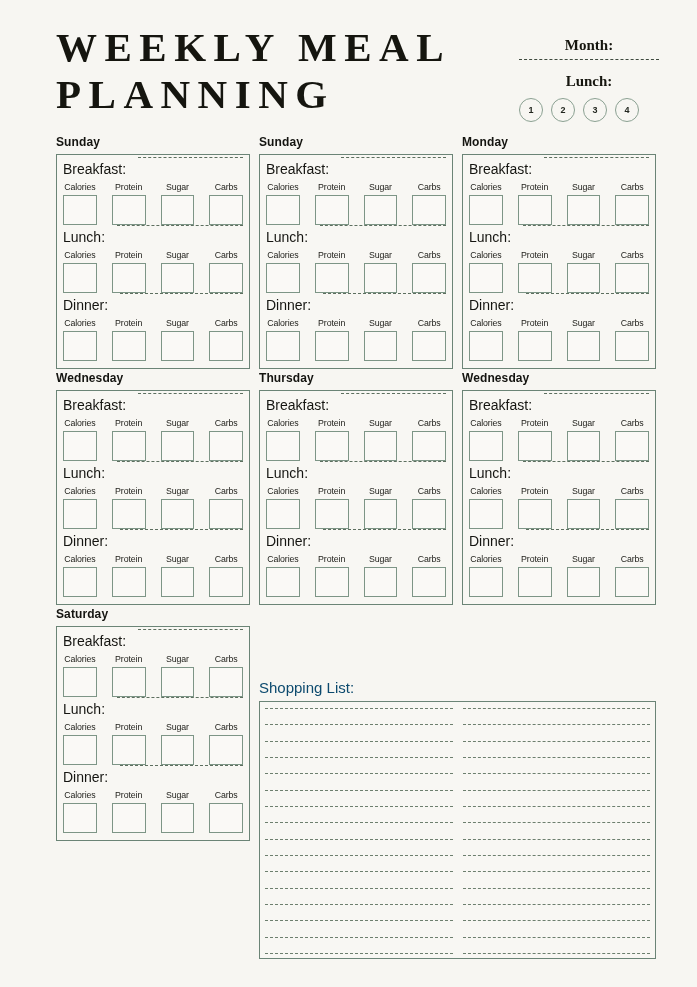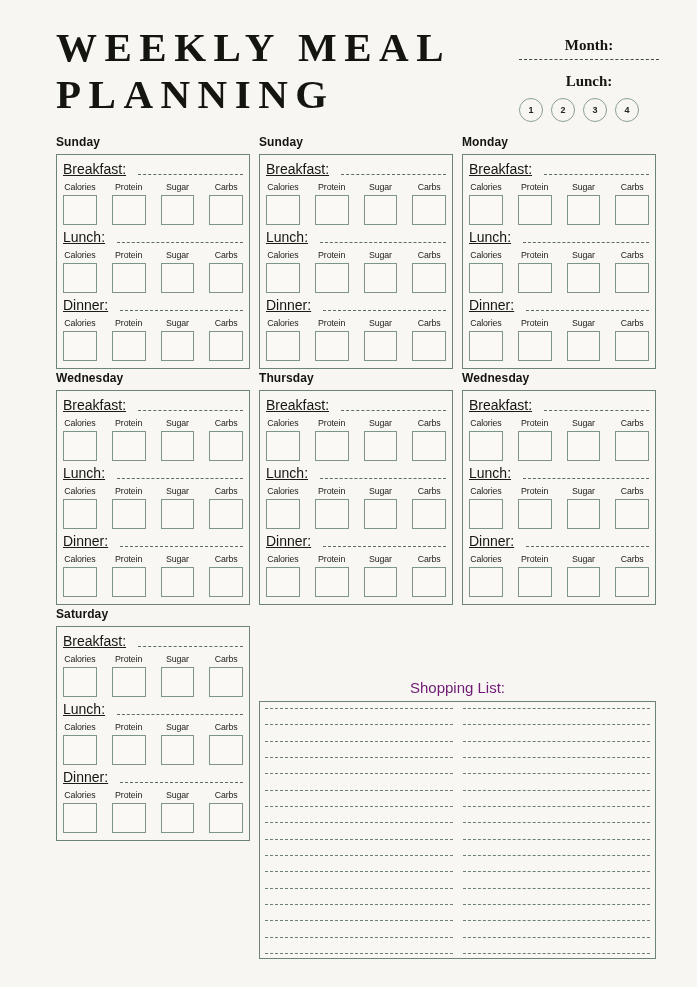--- a/index.html
+++ b/index.html
@@ -117,24 +117,23 @@
     box-sizing: border-box;
   }
 
   .meal {
     margin-bottom: 3px;
   }
   .meal:last-child { margin-bottom: 0; }
 
   .meal-head {
     display: flex;
-    align-items: flex-end;
+    align-items: flex-start;
     gap: 12px;
     padding-bottom: 1px;
-    text-decoration: underline;
   }
   .meal-label {
     font-size: 14px;
     color: #151511;
     line-height: 18px;
     white-space: nowrap;
   }
   .meal-dash {
     flex: 1 1 auto;
     border-top: 1px dashed #5d6f5f;
@@ -168,23 +167,22 @@
 
   
   .shopping {
     position: absolute;
     left: 259px;
     top: 678px;
     width: 397px;
   }
   .shopping-title {
     font-size: 15px;
-    color: #701a75;
+    color: #0c4a6e;
     line-height: 19px;
-    text-align: center;
     padding-bottom: 4px;
   }
   .shopping-box {
     border: 1.3px solid #6b8476;
     background: #f8f7f3;
     height: 258px;
     box-sizing: border-box;
     display: flex;
     padding: 6px 5px 4px 5px;
     gap: 10px;

